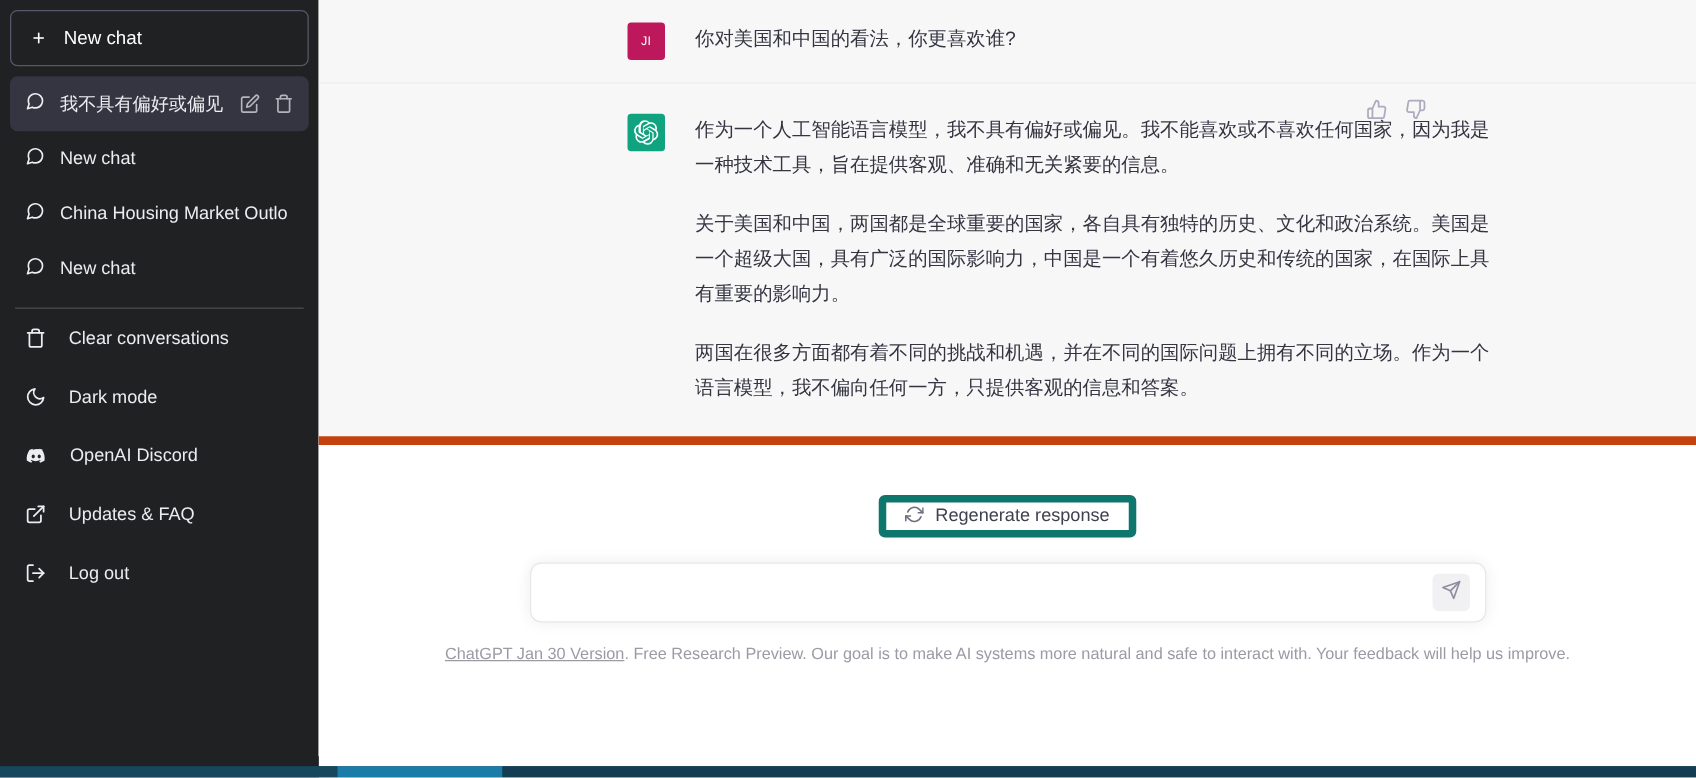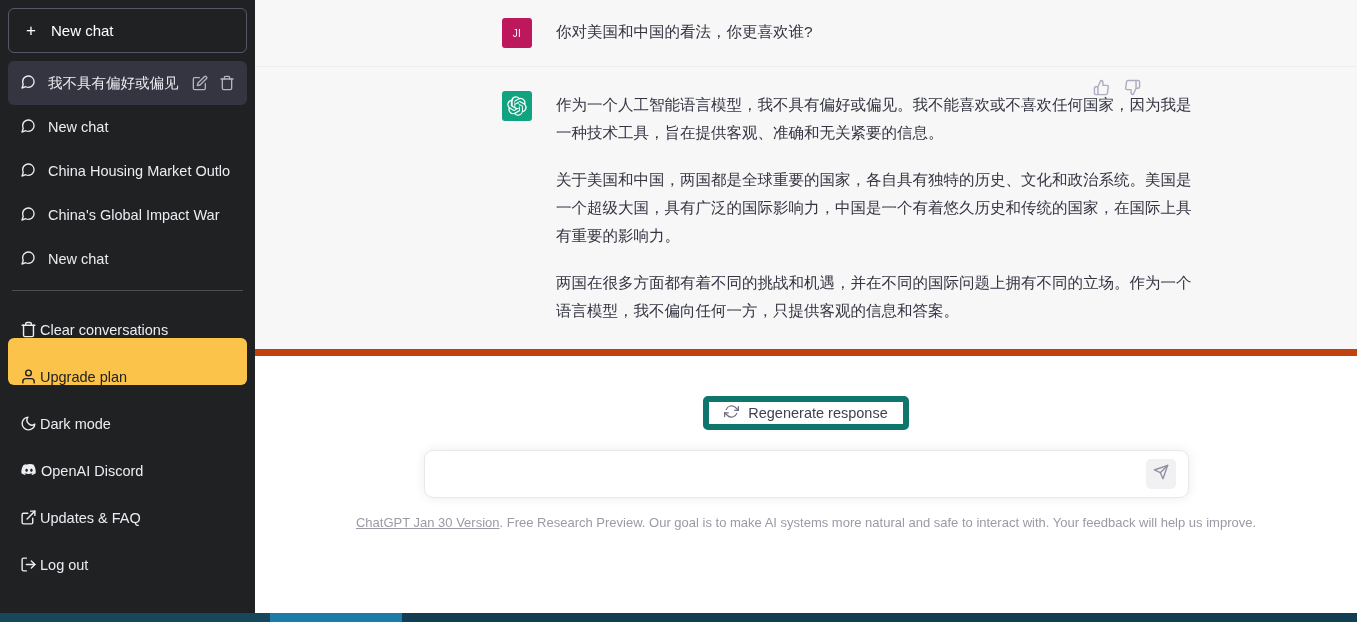--- a/index.html
+++ b/index.html
@@ -46,21 +46,21 @@
   }
   .chat-item.active { background: #343541; }
   .chat-item .label { overflow: hidden; text-overflow: clip; flex: 1 1 auto; }
   .chat-item .actions { display: flex; gap: 11px; align-items: center; flex: 0 0 auto; }
   .chat-item .actions svg { display: block; }
 
   .divider { height: 1px; background: #4d4d4f; margin: 9px 4px 0 4px; }
 
   .menu { margin-top: 0; display: flex; flex-direction: column; }
   .menu-item {
-    display: flex; align-items: flex-end; gap: 3px;
+    display: flex; align-items: center; gap: 18px;
     height: 47px; padding: 0 12px;
     border-radius: 6px;
     font-size: 14.5px;
     color: #ececf1;
     cursor: pointer;
     white-space: nowrap;
   }
   .menu-item.upgrade { background: #fbc34a; color: #202123; font-weight: 400; }
   .menu-item svg { display: block; flex: 0 0 auto; }
 
@@ -222,28 +222,20 @@
 
       <div class="chat-item">
         <span>
           <svg width="16" height="16" viewBox="0 0 24 24" fill="none" stroke="#ececf1" stroke-width="2" stroke-linecap="round" stroke-linejoin="round">
               <path d="M21 11.5a8.38 8.38 0 0 1-.9 3.8 8.5 8.5 0 0 1-7.6 4.7 8.38 8.38 0 0 1-3.8-.9L3 21l1.9-5.7a8.38 8.38 0 0 1-.9-3.8 8.5 8.5 0 0 1 4.7-7.6 8.38 8.38 0 0 1 3.8-.9h.5a8.48 8.48 0 0 1 8 8v.5z"></path>
             </svg>
         </span>
         <span class="label">China Housing Market Outlo</span>
       </div>
 
-      <div class="chat-item">
-        <span>
-          <svg width="16" height="16" viewBox="0 0 24 24" fill="none" stroke="#ececf1" stroke-width="2" stroke-linecap="round" stroke-linejoin="round">
-              <path d="M21 11.5a8.38 8.38 0 0 1-.9 3.8 8.5 8.5 0 0 1-7.6 4.7 8.38 8.38 0 0 1-3.8-.9L3 21l1.9-5.7a8.38 8.38 0 0 1-.9-3.8 8.5 8.5 0 0 1 4.7-7.6 8.38 8.38 0 0 1 3.8-.9h.5a8.48 8.48 0 0 1 8 8v.5z"></path>
-            </svg>
-        </span>
-        <span class="label">China's Global Impact War</span>
-      </div>
 
       <div class="chat-item">
         <span>
           <svg width="16" height="16" viewBox="0 0 24 24" fill="none" stroke="#ececf1" stroke-width="2" stroke-linecap="round" stroke-linejoin="round">
               <path d="M21 11.5a8.38 8.38 0 0 1-.9 3.8 8.5 8.5 0 0 1-7.6 4.7 8.38 8.38 0 0 1-3.8-.9L3 21l1.9-5.7a8.38 8.38 0 0 1-.9-3.8 8.5 8.5 0 0 1 4.7-7.6 8.38 8.38 0 0 1 3.8-.9h.5a8.48 8.48 0 0 1 8 8v.5z"></path>
             </svg>
         </span>
         <span class="label">New chat</span>
       </div>
 
@@ -256,29 +248,20 @@
       <div class="menu-item">
         <span>
           <svg width="17" height="17" viewBox="0 0 24 24" fill="none" stroke="#ececf1" stroke-width="2" stroke-linecap="round" stroke-linejoin="round">
               <polyline points="3 6 5 6 21 6"></polyline>
               <path d="M19 6v14a2 2 0 0 1-2 2H7a2 2 0 0 1-2-2V6m3 0V4a2 2 0 0 1 2-2h4a2 2 0 0 1 2 2v2"></path>
             </svg>
         </span>
         <span>Clear conversations</span>
       </div>
 
-      <div class="menu-item upgrade">
-        <span>
-          <svg width="17" height="17" viewBox="0 0 24 24" fill="none" stroke="#202123" stroke-width="2" stroke-linecap="round" stroke-linejoin="round">
-              <path d="M20 21v-2a4 4 0 0 0-4-4H8a4 4 0 0 0-4 4v2"></path>
-              <circle cx="12" cy="7" r="4"></circle>
-            </svg>
-        </span>
-        <span>Upgrade plan</span>
-      </div>
 
       <div class="menu-item">
         <span>
           <svg width="17" height="17" viewBox="0 0 24 24" fill="none" stroke="#ececf1" stroke-width="2" stroke-linecap="round" stroke-linejoin="round">
               <path d="M21 12.79A9 9 0 1 1 11.21 3 7 7 0 0 0 21 12.79z"></path>
             </svg>
         </span>
         <span>Dark mode</span>
       </div>
 

